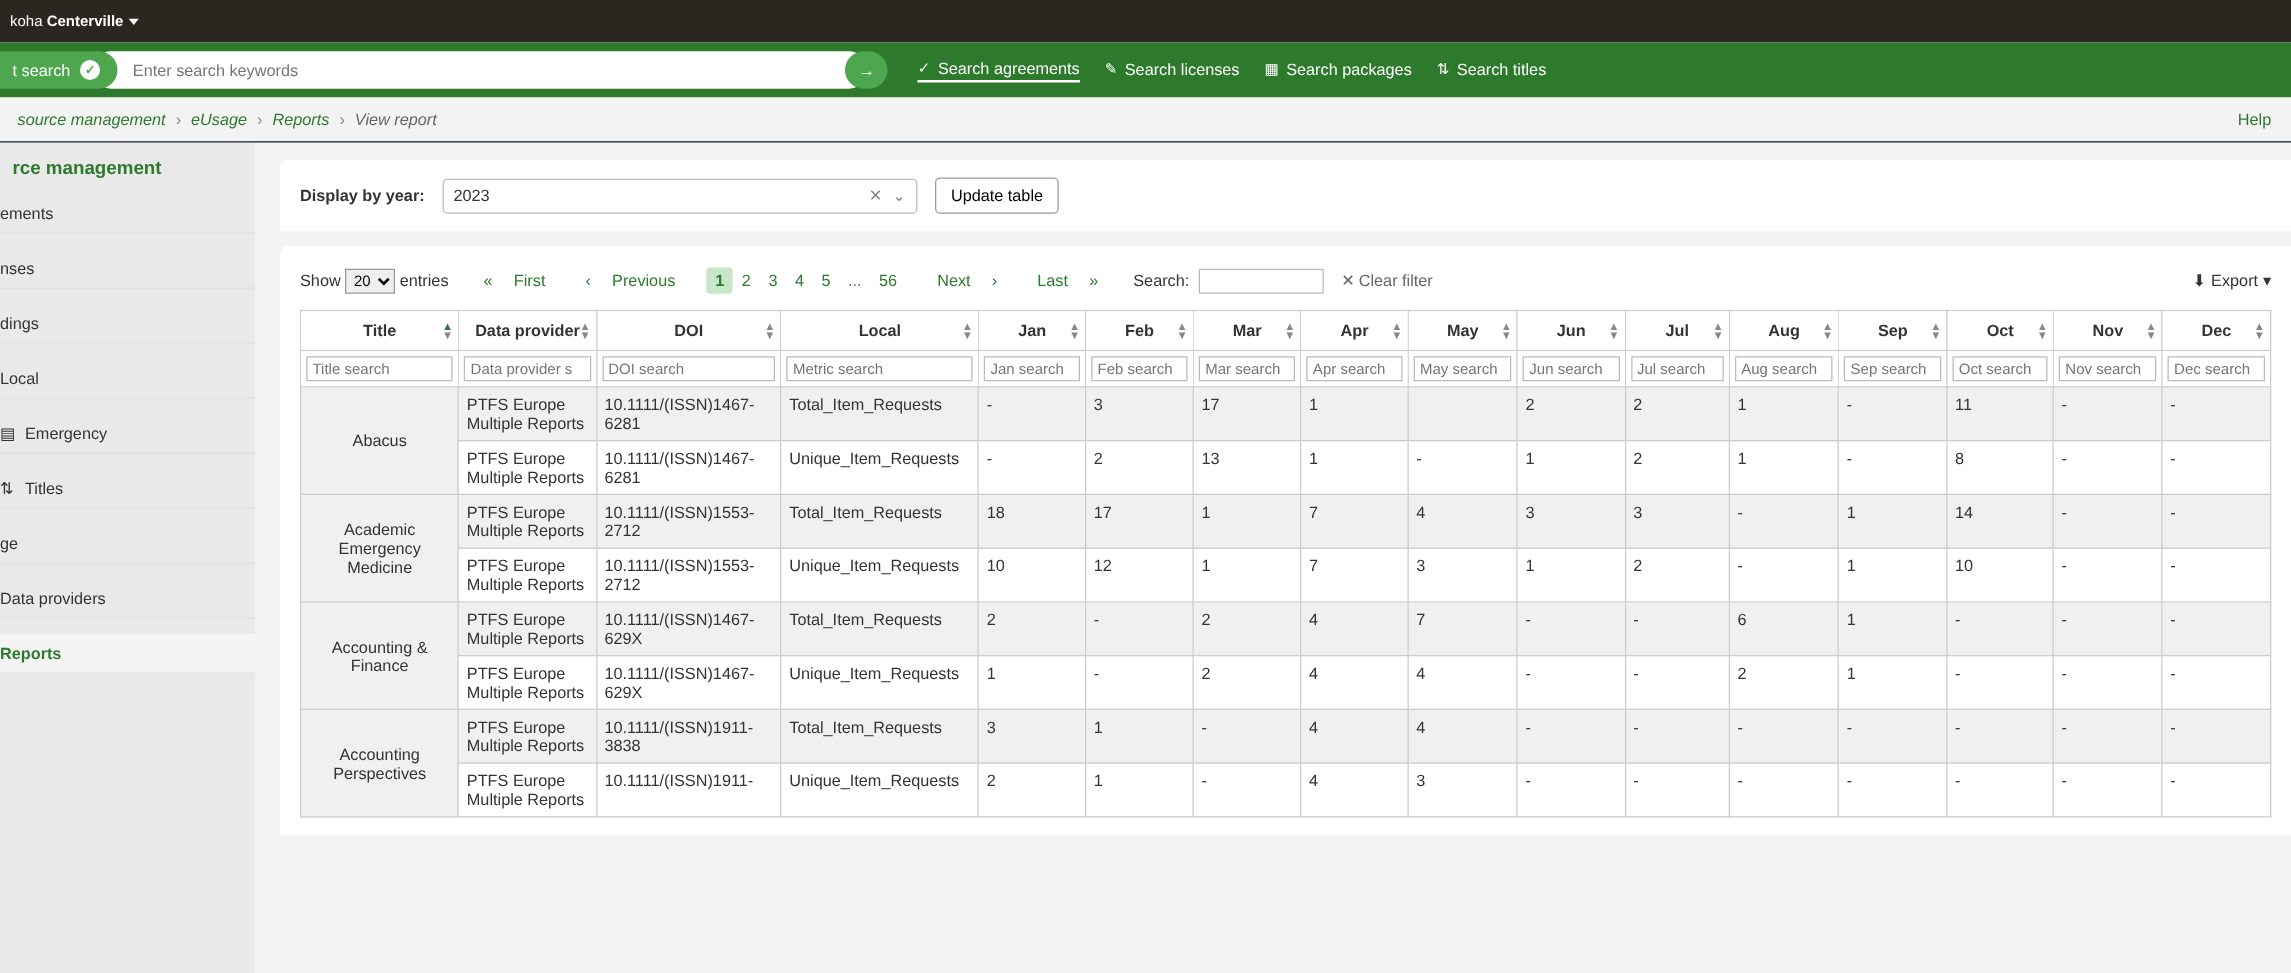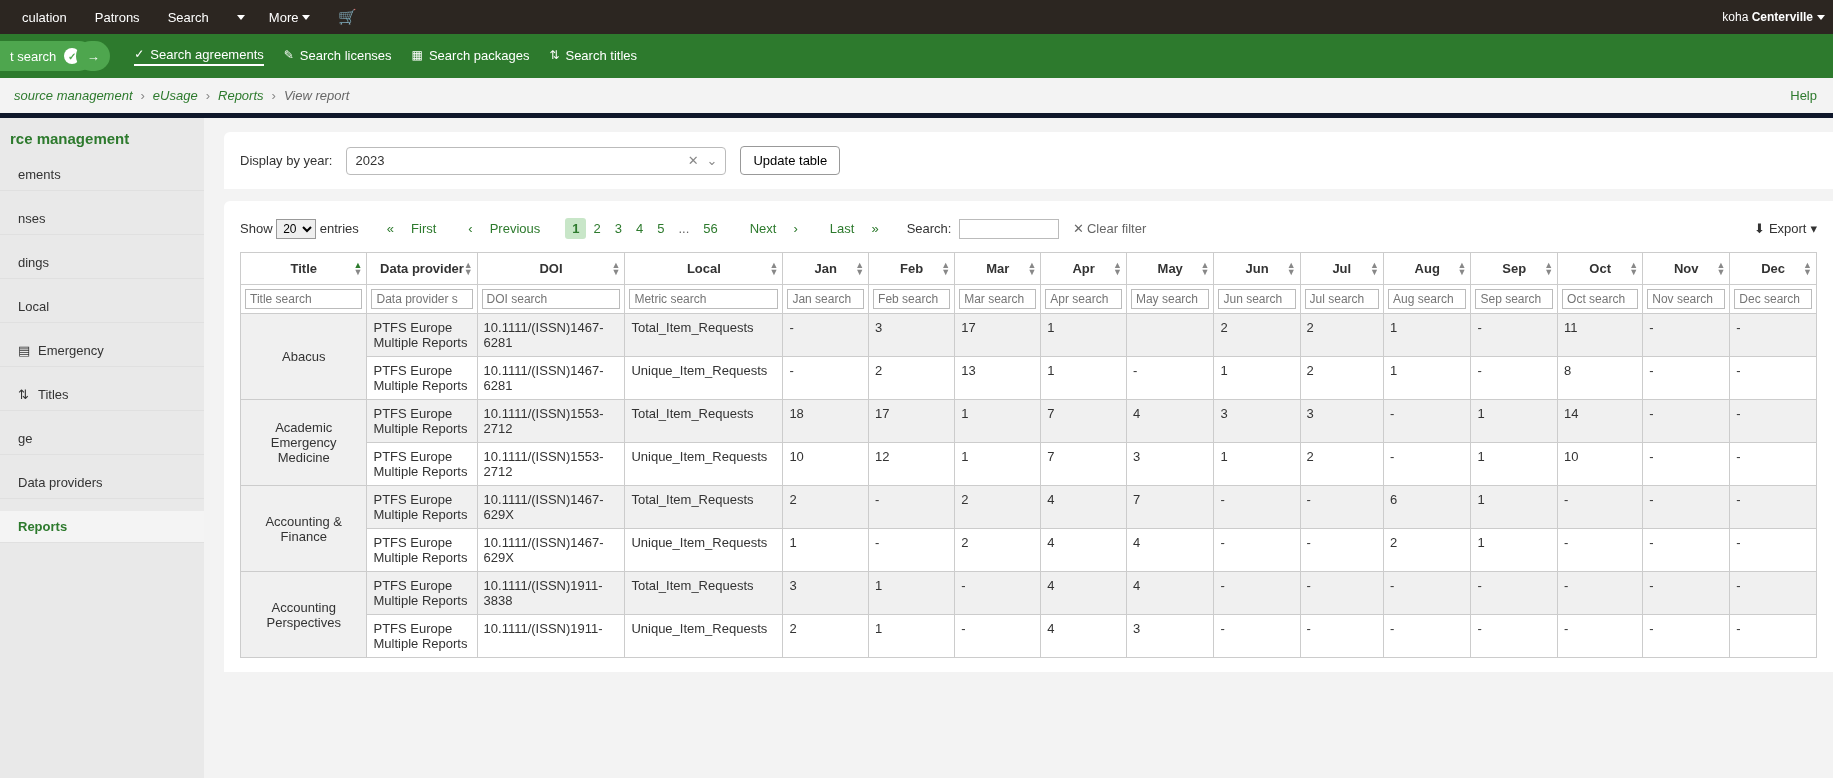--- a/index.html
+++ b/index.html
@@ -129,21 +129,21 @@
   .breadcrumbs {
     background: #f3f3f3;
     padding: 10px 14px;
     font-size: 13px;
     color: #2d7a2d;
     display: flex;
     align-items: center;
     gap: 8px;
     font-style: italic;
     position: relative;
-    border-bottom: 5px solid #0f172a;
+    border-bottom: 1px solid #0f172a;
   }
   .breadcrumbs a { color: #2d7a2d; cursor: pointer; }
   .breadcrumbs .sep { color: #888; font-style: normal; }
   .breadcrumbs .current { color: #666; }
   .help-link {
     position: absolute;
     right: 16px;
     color: #2d7a2d;
     font-style: normal;
     cursor: pointer;
@@ -155,21 +155,21 @@
     min-height: 700px;
     padding-top: 6px;
   }
   .sidebar h3 {
     margin: 6px 10px 10px;
     font-size: 15px;
     color: #2d7a2d;
     font-weight: bold;
   }
   .side-item {
-    padding: 8px 18px;
+    padding: 8px 0;
     font-size: 13px;
     color: #333;
     cursor: pointer;
     border-bottom: 1px solid #e0e0e0;
     display: flex;
     align-items: center;
     gap: 8px;
     margin-top: 12px;
   }
   .side-item.selected {
@@ -190,21 +190,21 @@
     border-radius: 6px 0 0 0;
     padding: 14px 16px;
   }
   .panel.second { margin-top: 12px; border-radius: 6px 0 0 0; overflow-x: auto; }
   .control-row {
     display: flex;
     align-items: center;
     gap: 14px;
     font-size: 13px;
   }
-  .control-row label { font-weight: normal; }
+  .control-row label { font-weight: bold; }
   .year-box {
     border: 1px solid #bbb;
     border-radius: 4px;
     height: 28px;
     width: 380px;
     display: flex;
     align-items: center;
     padding: 0 8px;
     justify-content: space-between;
   }
@@ -309,44 +309,32 @@
     text-align: center;
     vertical-align: middle;
     background: #fff;
   }
   table.data tbody tr.alt td.title-cell { background: #f0f0f0; }
 </style>
 </head>
 <body>
 
 <div class="topnav">
-  <div class="topnav-left">
-    <div class="topnav-item">culation</div>
-    <div class="topnav-item">Patrons</div>
-    <div class="topnav-item">Search</div>
-    <div class="topnav-item caret-only">
-        <span class="caret-down"></span>
-      </div>
-    <div class="topnav-item">
-        <span>More</span>
-        <span class="caret-down"></span>
-      </div>
-    <div class="topnav-item">
-        <span class="cart-icon">🛒</span>
-      </div>
-  </div>
   <div class="topnav-right">
     <span class="brand"><span>koha </span><b>Centerville</b><span class="caret-down"></span></span>
   </div>
 </div>
 
 <div class="searchbar">
   <div class="search-left">
     <span>t search</span>
     <span class="check">✓</span>
+  </div>
+  <div class="search-input-wrap">
+    <input class="search-input" placeholder="Enter search keywords" style="">
   </div>
   <div class="search-go">
     <span>→</span>
   </div>
   <div class="search-links" id="search-links">
       <div class="search-link active">
         <span class="link-icon">✓</span>
         <span>Search agreements</span>
       </div>
       <div class="search-link">

